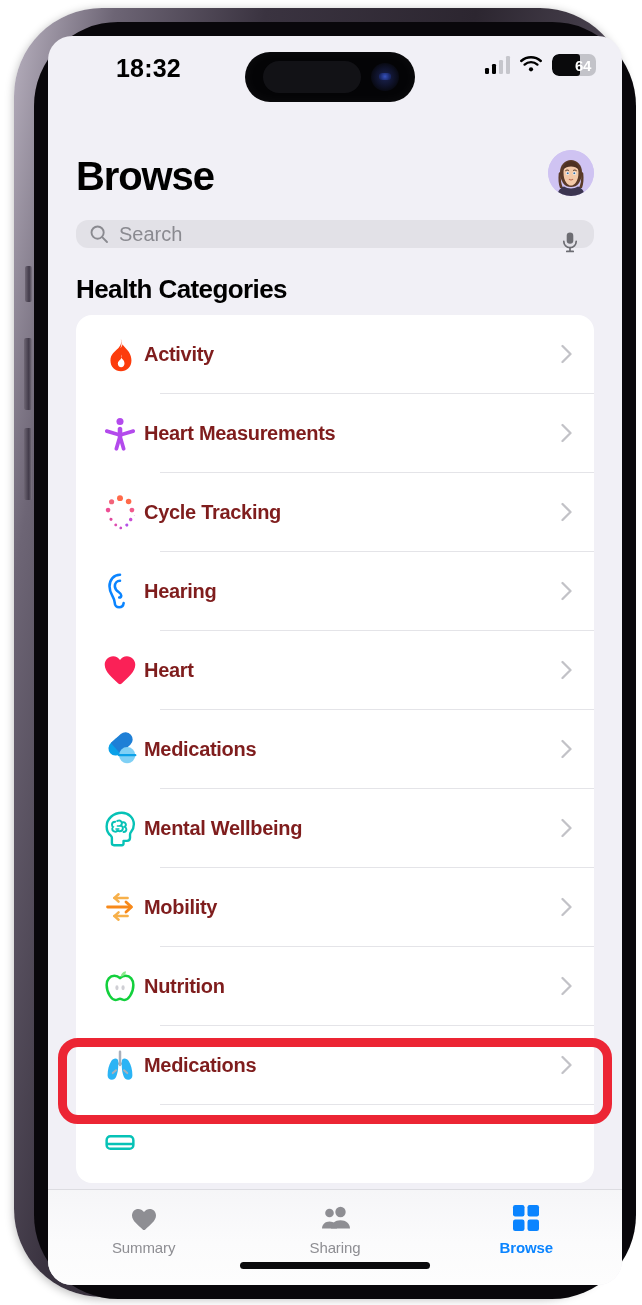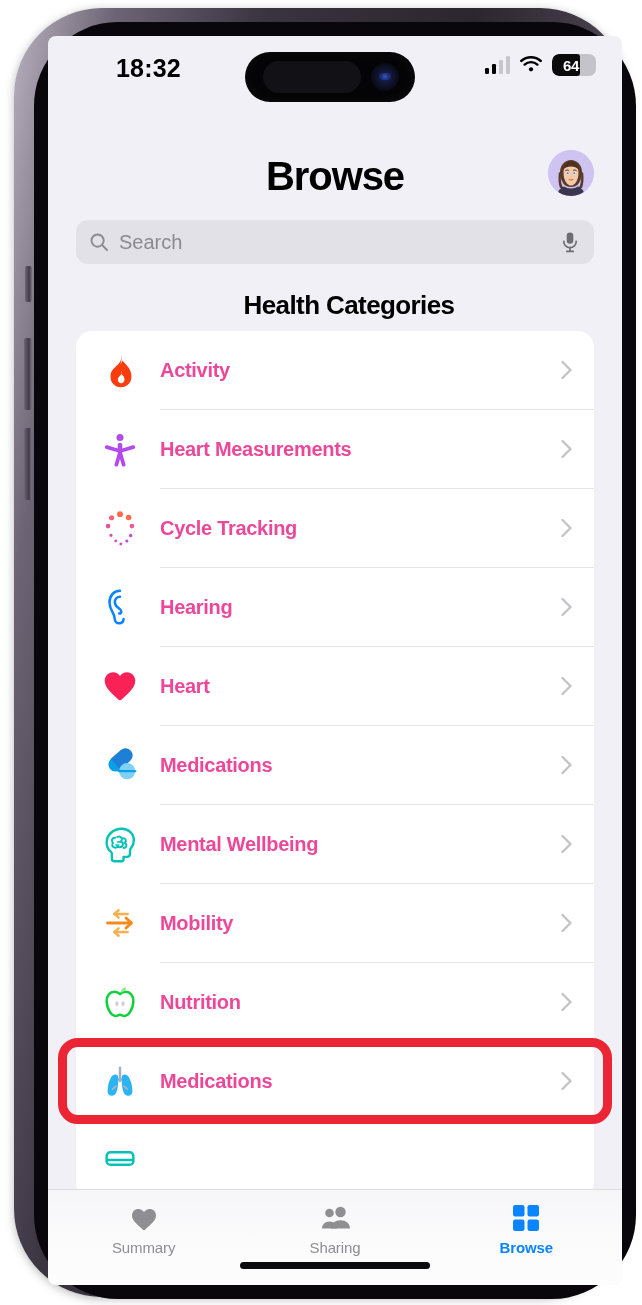--- a/index.html
+++ b/index.html
@@ -14,21 +14,21 @@
     border-radius:88px;
     background:linear-gradient(100deg,#b9b2c0 0%,#6d6575 12%,#3a3340 30%,#2c2630 55%,#5b5362 82%,#a49cad 100%);
     box-shadow:0 2px 10px rgba(0,0,0,.28);
   }
   .phone-bezel {
     position:absolute; left:20px; top:14px; width:602px; height:1277px;
     border-radius:84px; background:#09070b;
   }
   .screen {
     position:absolute; left:34px; top:28px; width:574px; height:1249px;
-    border-radius:8px; overflow:hidden; background:#f1f0f6;text-align:center;
+    border-radius:24px; overflow:hidden; background:#f1f0f6;
   }
   
   .btn-side { position:absolute; background:linear-gradient(90deg,#6e6674,#413a49 60%,#7d7583); border-radius:2px; }
   .btn-mute { left:11px; top:258px; width:7px; height:36px; }
   .btn-vup  { left:10px; top:330px; width:8px; height:72px; }
   .btn-vdn  { left:10px; top:420px; width:8px; height:72px; }
   .btn-pwr  { right:10px; top:380px; width:8px; height:108px;
               background:linear-gradient(90deg,#7d7583,#413a49 40%,#6e6674); }
 
   
@@ -49,49 +49,49 @@
   .cell { display:flex; align-items:flex-end; gap:2.5px; height:18px; }
   .cell i { width:4.5px; background:#c6c6cc; border-radius:1.2px; display:block; }
   .cell i.on { background:#000; }
   .cell i:nth-child(1){height:6px;} .cell i:nth-child(2){height:10px;}
   .cell i:nth-child(3){height:14px;} .cell i:nth-child(4){height:18px;}
   .wifi { width:24px; height:18px; position:relative; }
   .battery { position:relative; width:44px; height:22px; border-radius:7px;
     background:#c3c3c9; overflow:hidden; }
   .batt-fill { position:absolute; left:0; top:0; bottom:0; width:64%; background:#0a0a0c;
     border-radius:7px 3px 3px 7px; }
-  .batt-num { position:absolute; left:0; top:0; width:100%; height:100%;
+  .batt-num { position:absolute; left:12px; top:0; width:100%; height:100%;
     display:flex; align-items:center; justify-content:center; font-size:15px;
     font-weight:700; color:#fff; letter-spacing:-.3px; padding-right:6px; }
 
   
   .content { position:absolute; left:0; top:68px; width:574px; height:1115px;
     background:#f1f0f6; overflow:hidden; }
 
   .header-row { position:relative; margin:48px 28px 0 28px; height:52px; }
   .page-title { font-size:40px; font-weight:800; letter-spacing:-1.1px; color:#000;
     line-height:48px; }
   .avatar { position:absolute; right:0; top:-2px; width:46px; height:46px; border-radius:50%;
     background:#cfc3f2; overflow:hidden; }
 
-  .searchbar { position:relative; margin:16px 28px 0 28px; height:44px; border-radius:12px;
+  .searchbar { position:relative; margin:16px 28px 0 28px; height:28px; border-radius:12px;
     background:#e2e1e7; display:flex; align-items:center; }
   .search-ico { margin-left:13px; width:20px; height:20px; flex:none; }
   .search-text { margin-left:10px; font-size:20px; color:#8a8a90; }
   .mic-ico { position:absolute; right:14px; top:11px; width:20px; height:22px; }
 
   .section-title { margin:26px 0 10px 28px; font-size:26px; font-weight:800;
     letter-spacing:-.6px; color:#000; }
 
   .card { margin:0 28px; background:#fff; border-radius:16px; overflow:hidden; }
 
   .row { display:flex; align-items:center; height:78px; position:relative; padding:0 0 0 20px; }
   .row-ico { width:48px; height:48px; flex:none; display:flex; align-items:center;
     justify-content:center; }
-  .row-label { margin-left:16px; font-size:20px; font-weight:700; color:#ec4899;
+  .row-label { margin-left:0; font-size:20px; font-weight:700; color:#7f1d1d;
     letter-spacing:-.3px; }
   .chev { position:absolute; right:22px; top:50%; transform:translateY(-50%);
     width:11px; height:19px; }
   .divider { height:1px; background:#e4e4e8; margin-left:84px; }
 
   
   .highlight {
     position:absolute; left:10px; width:554px; height:86px;
     border:9px solid #ec2534; border-radius:20px; pointer-events:none; z-index:6;
   }

